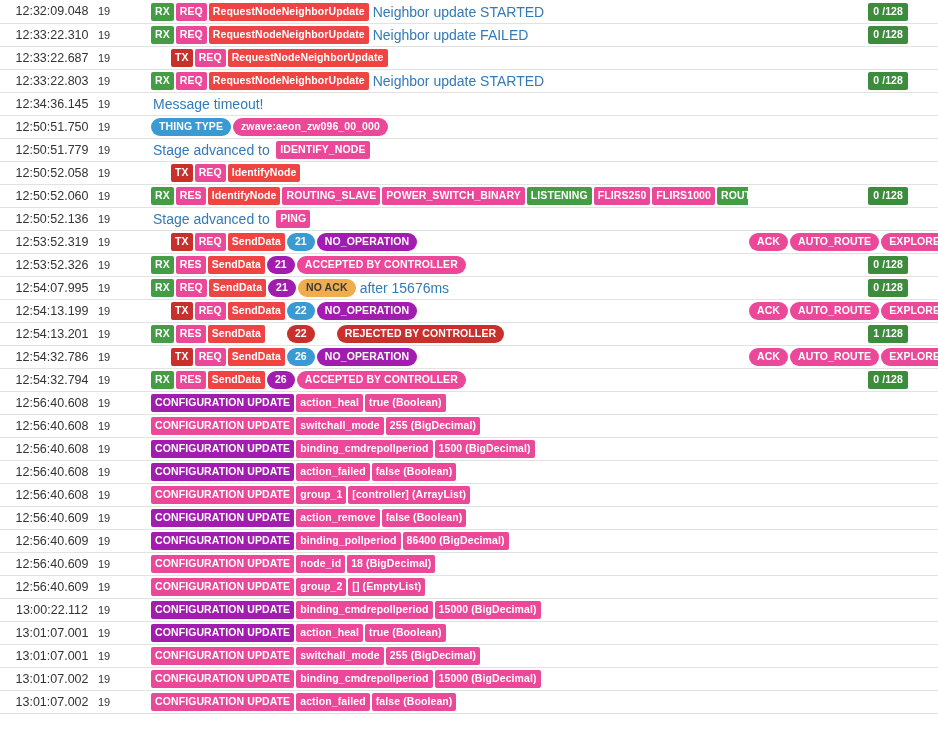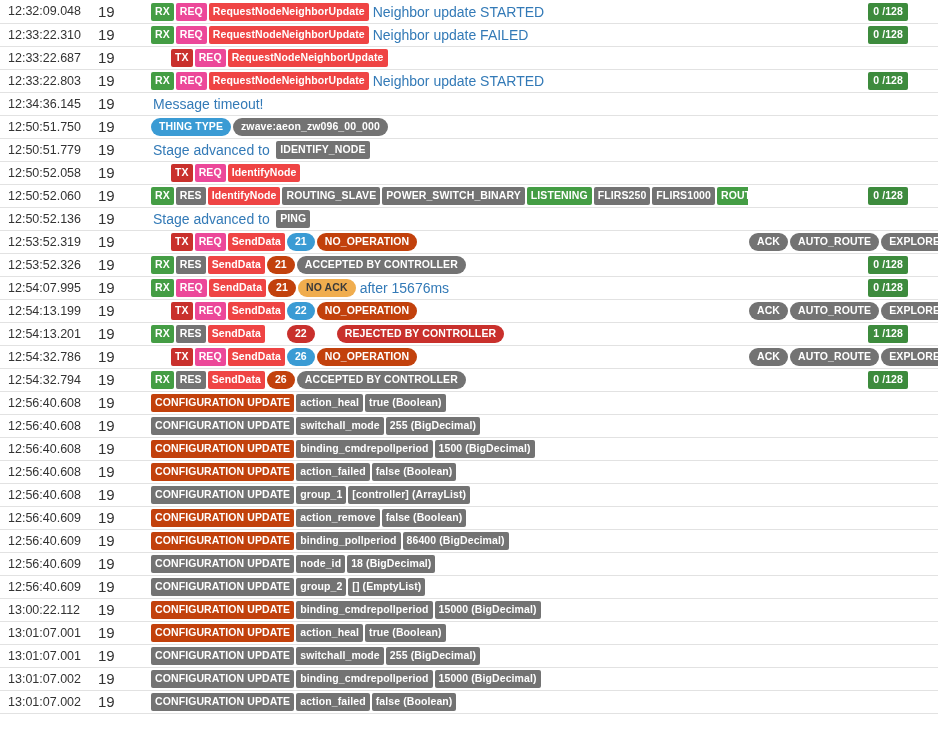--- a/index.html
+++ b/index.html
@@ -5,49 +5,49 @@
   * { box-sizing: border-box; }
   html, body {
     margin: 0; padding: 0;
     width: 938px; height: 729px;
     background: #ffffff;
     font-family: "Liberation Sans", sans-serif;
     overflow: hidden;
   }
   #log-table { width: 938px; border-collapse: collapse; table-layout: fixed; }
   .log-row { height: 23px; border-bottom: 1px solid #e2e2e2; background: #fff; }
-  .col-time  { width: 97px;  padding-left: 8px; font-size: 12.5px; color: #333; white-space: nowrap; }
-  .col-node  { width: 48px;  font-size: 15px; color: #333; text-align: left; }
+  .col-time  { width: 97px;  padding-left: 8px; font-size: 12.5px; color: #333; white-space: nowrap; text-align: center; }
+  .col-node  { width: 48px;  font-size: 11px; color: #333; text-align: left; }
   .col-body  { padding-left: 6px; white-space: nowrap; position: relative; overflow: hidden; }
   .col-right { width: 190px; text-align: right; padding-right: 28px; white-space: nowrap; }
 
   .msg { color: #337ab7; font-size: 14px; vertical-align: middle; padding: 0 2px; }
 
   .tag {
     display: inline-block;
     font-size: 10.5px;
     font-weight: bold;
     line-height: 1;
     padding: 3px 4px 4px 4px;
     color: #fff;
     vertical-align: middle;
     margin-right: 2px;
     letter-spacing: 0.1px;
   }
   .tag.sq   { border-radius: 2px; }
   .tag.pill { border-radius: 9px; padding-left: 8px; padding-right: 8px; }
 
   .t-green  { background: #449d44; }
-  .t-dgreen { background: #c2410c; }
+  .t-dgreen { background: #a21caf; }
   .t-red    { background: #c9302c; margin-left: 20px; }
   .t-orange { background: #ec4899; color: #ffffff; }
   .t-orange-d { background: #f0ad4e; color: #3a3a3a; }
   .t-blue   { background: #ef4444; }
   .t-pblue  { background: #3a9bd4; }
-  .t-grey   { background: #737373; }
+  .t-grey   { background: #ec4899; }
   .t-count  { background: #3d8b3d; border-radius: 3px; padding: 3px 5px 4px 5px; }
 </style>
 </head>
 <body>
 
 <table id="log-table">
   <tbody id="log-body">
       <tr class="log-row">
         <td class="col-time">12:32:09.048</td>
         <td class="col-node">19</td>

